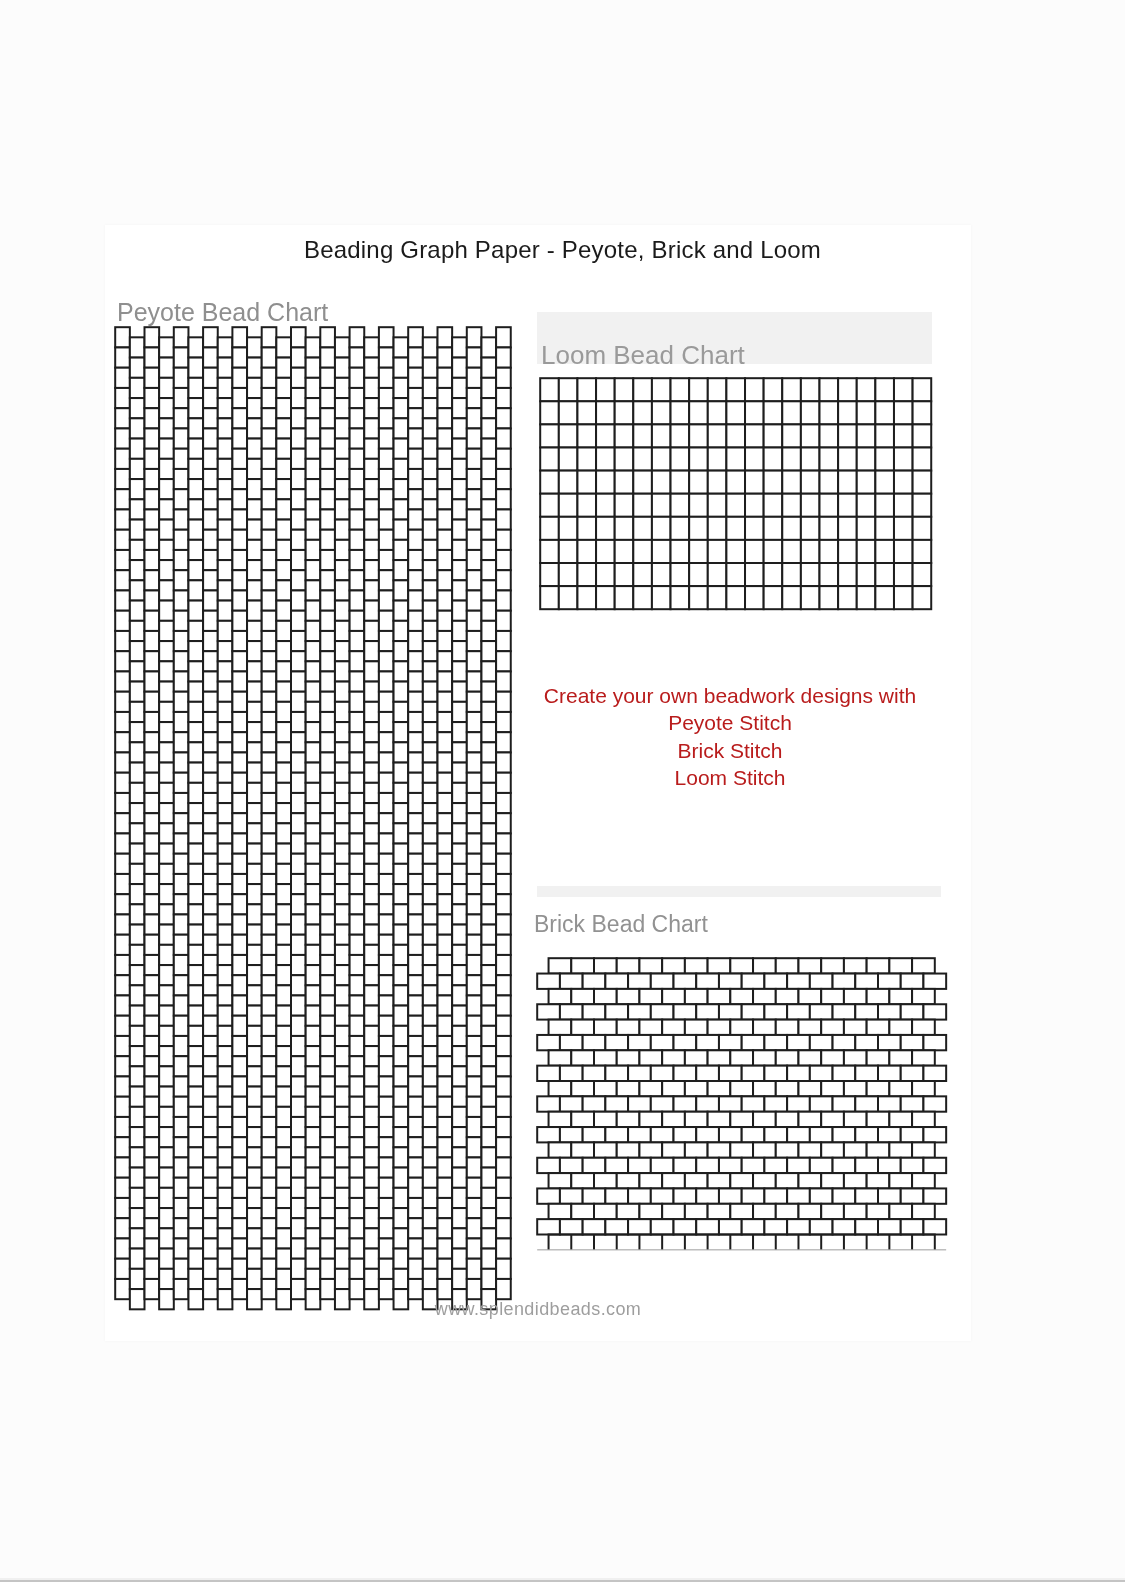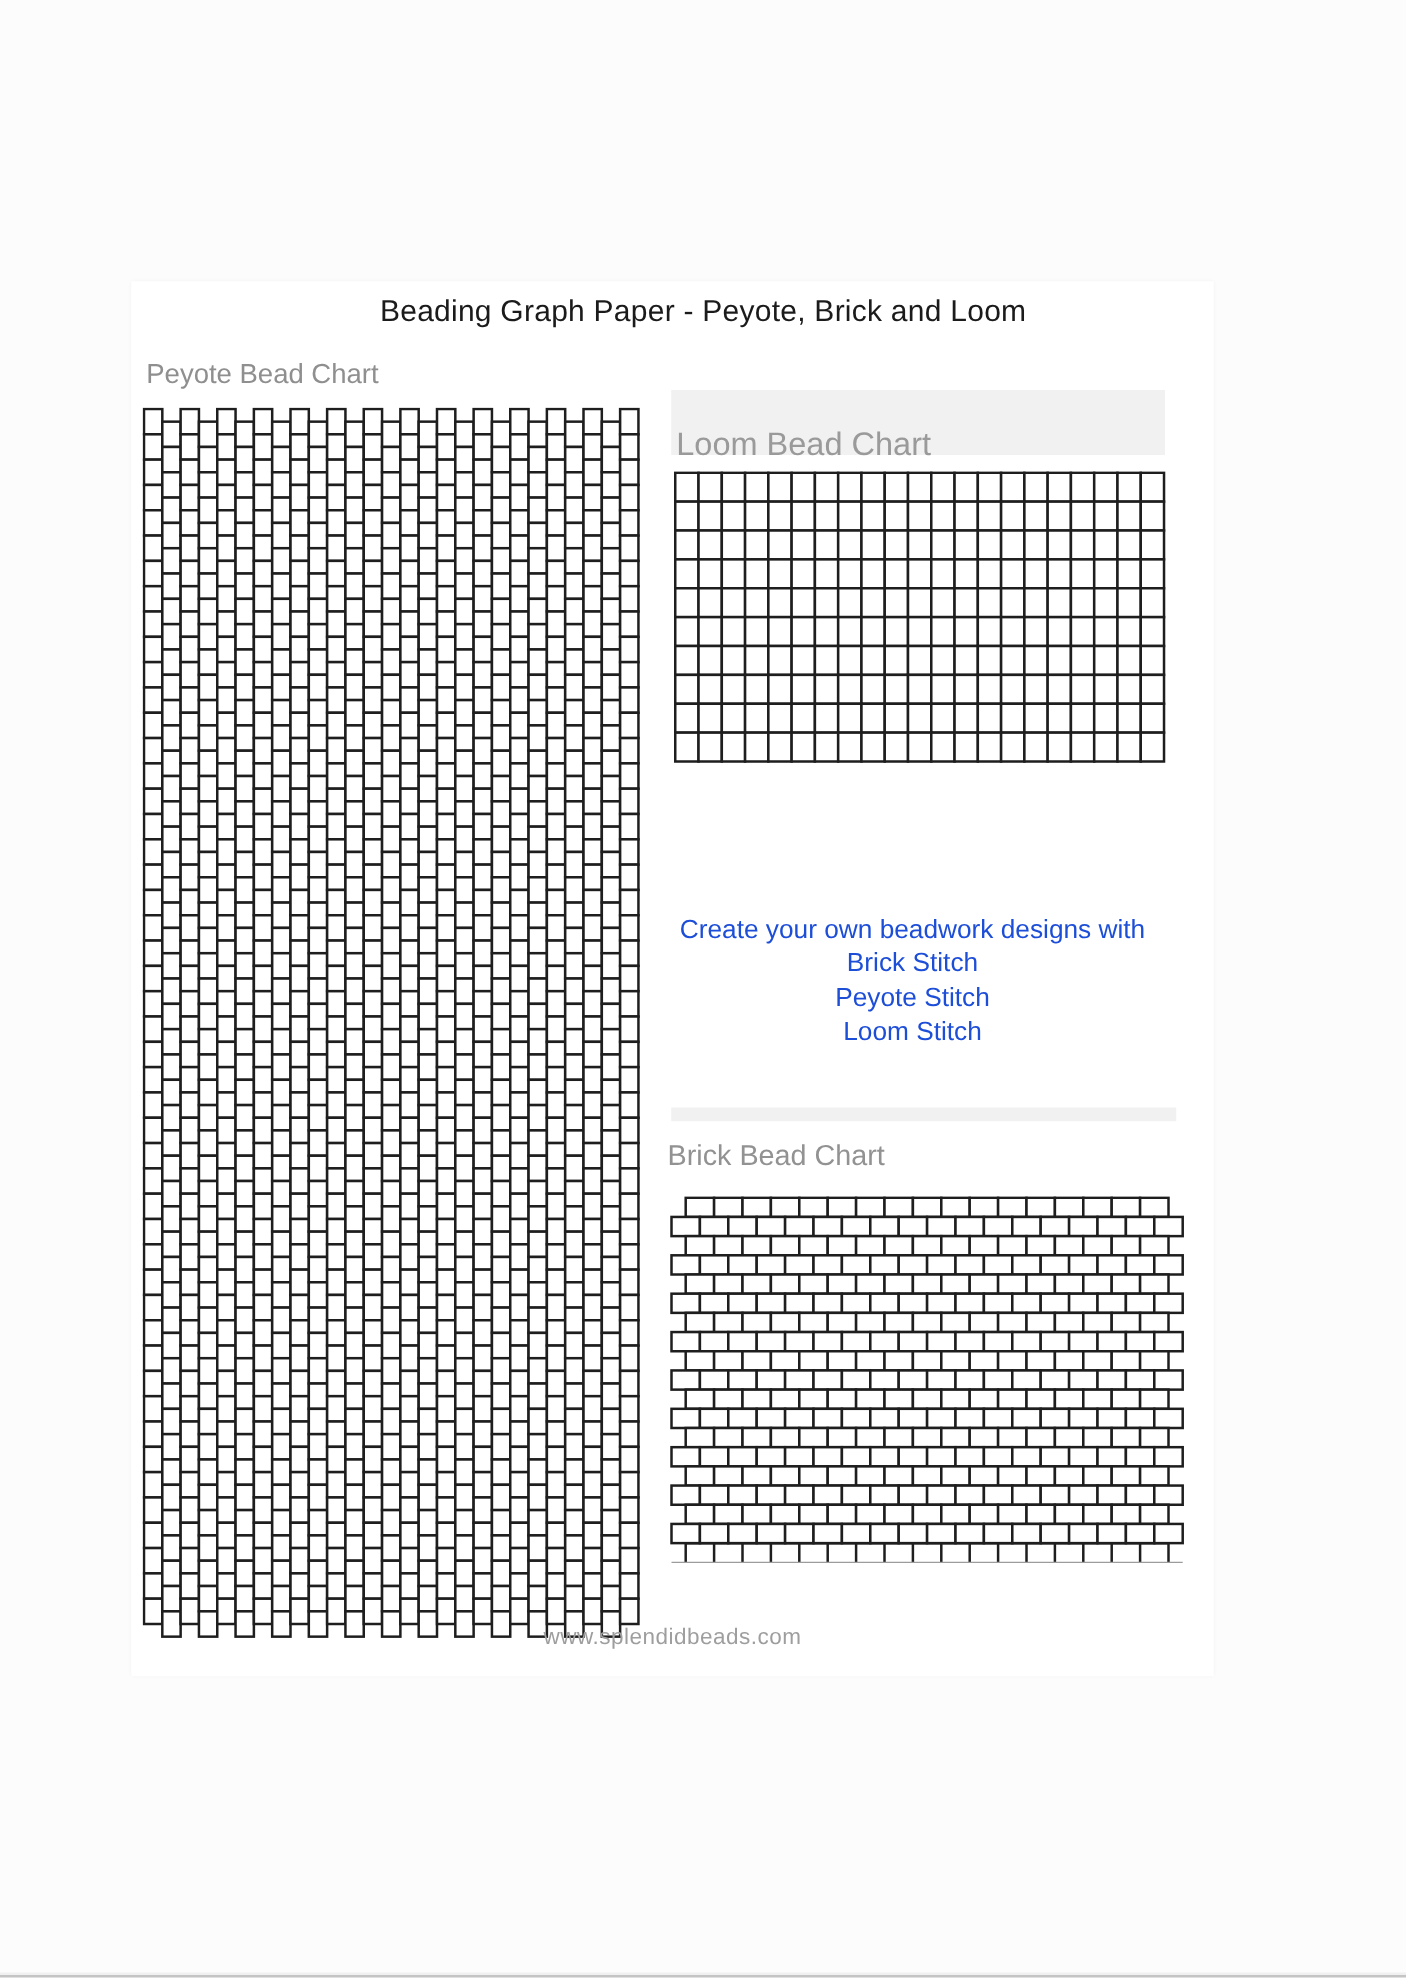--- a/index.html
+++ b/index.html
@@ -10,33 +10,33 @@
   }
   .page{
     position:absolute;left:105px;top:225px;width:866px;height:1116px;
     background:#ffffff;box-shadow:0 0 3px rgba(0,0,0,0.04);
   }
   .doc-title{
     position:absolute;left:0;top:236px;width:1125px;
     text-align:center;font-size:24px;color:#1b1b1b;letter-spacing:0.2px;
   }
   .chart-label{position:absolute;white-space:nowrap;}
-  .peyote-label{left:117px;top:286px;font-size:22px;color:#8f8f8f;}
+  .peyote-label{left:117px;top:298px;font-size:25px;color:#8f8f8f;}
   .loom-label{left:541px;top:340px;font-size:26px;color:#9a9a9a;}
   .brick-label{left:534px;top:911px;font-size:23px;color:#929292;}
   .band{position:absolute;background:#f1f1f1;}
   .loom-band{left:537px;top:312px;width:395px;height:52px;}
   .brick-band{left:537px;top:886px;width:404px;height:11px;}
   .grid-svg{position:absolute;display:block;}
   .peyote-svg{left:114px;top:326px;}
   .loom-svg{left:539px;top:377px;}
   .brick-svg{left:536px;top:957px;}
   .promo{
     position:absolute;left:518px;top:682px;width:424px;
-    text-align:center;font-size:21px;line-height:27.3px;color:#1d4ed8;margin-top:48px;
+    text-align:center;font-size:21px;line-height:27.3px;color:#b91c1c;
   }
   .footer-url{
     position:absolute;left:105px;top:1299px;width:866px;
     text-align:center;font-size:18px;color:#9e9e9e;letter-spacing:0.4px;
   }
   .bottom-edge{
     position:absolute;left:0;bottom:0;width:1125px;height:4px;
     background:linear-gradient(#f0f0f0 0 2px,#c4c4c4 2px 4px);
   }
 </style>
@@ -1561,22 +1561,22 @@
       <rect x="299.12" y="209.10" width="18.62" height="23.10"></rect>
       <rect x="317.74" y="209.10" width="18.62" height="23.10"></rect>
       <rect x="336.36" y="209.10" width="18.62" height="23.10"></rect>
       <rect x="354.98" y="209.10" width="18.62" height="23.10"></rect>
       <rect x="373.60" y="209.10" width="18.62" height="23.10"></rect>
     </g>
   </svg>
 
 <div class="promo">
   <div>Create your own beadwork designs with</div>
+  <div>Peyote Stitch</div>
   <div>Brick Stitch</div>
-  <div>Peyote Stitch</div>
   <div>Loom Stitch</div>
 </div>
 
 <div class="band brick-band"></div>
 <div class="chart-label brick-label">Brick Bead Chart</div>
 <svg class="grid-svg brick-svg" width="413" height="297" viewBox="0 0 413 297">
     <g fill="#ffffff" stroke="#1e1e1e" stroke-width="2">
       <rect x="12.56" y="1.20" width="22.72" height="15.35"></rect>
       <rect x="35.28" y="1.20" width="22.72" height="15.35"></rect>
       <rect x="58.00" y="1.20" width="22.72" height="15.35"></rect>

